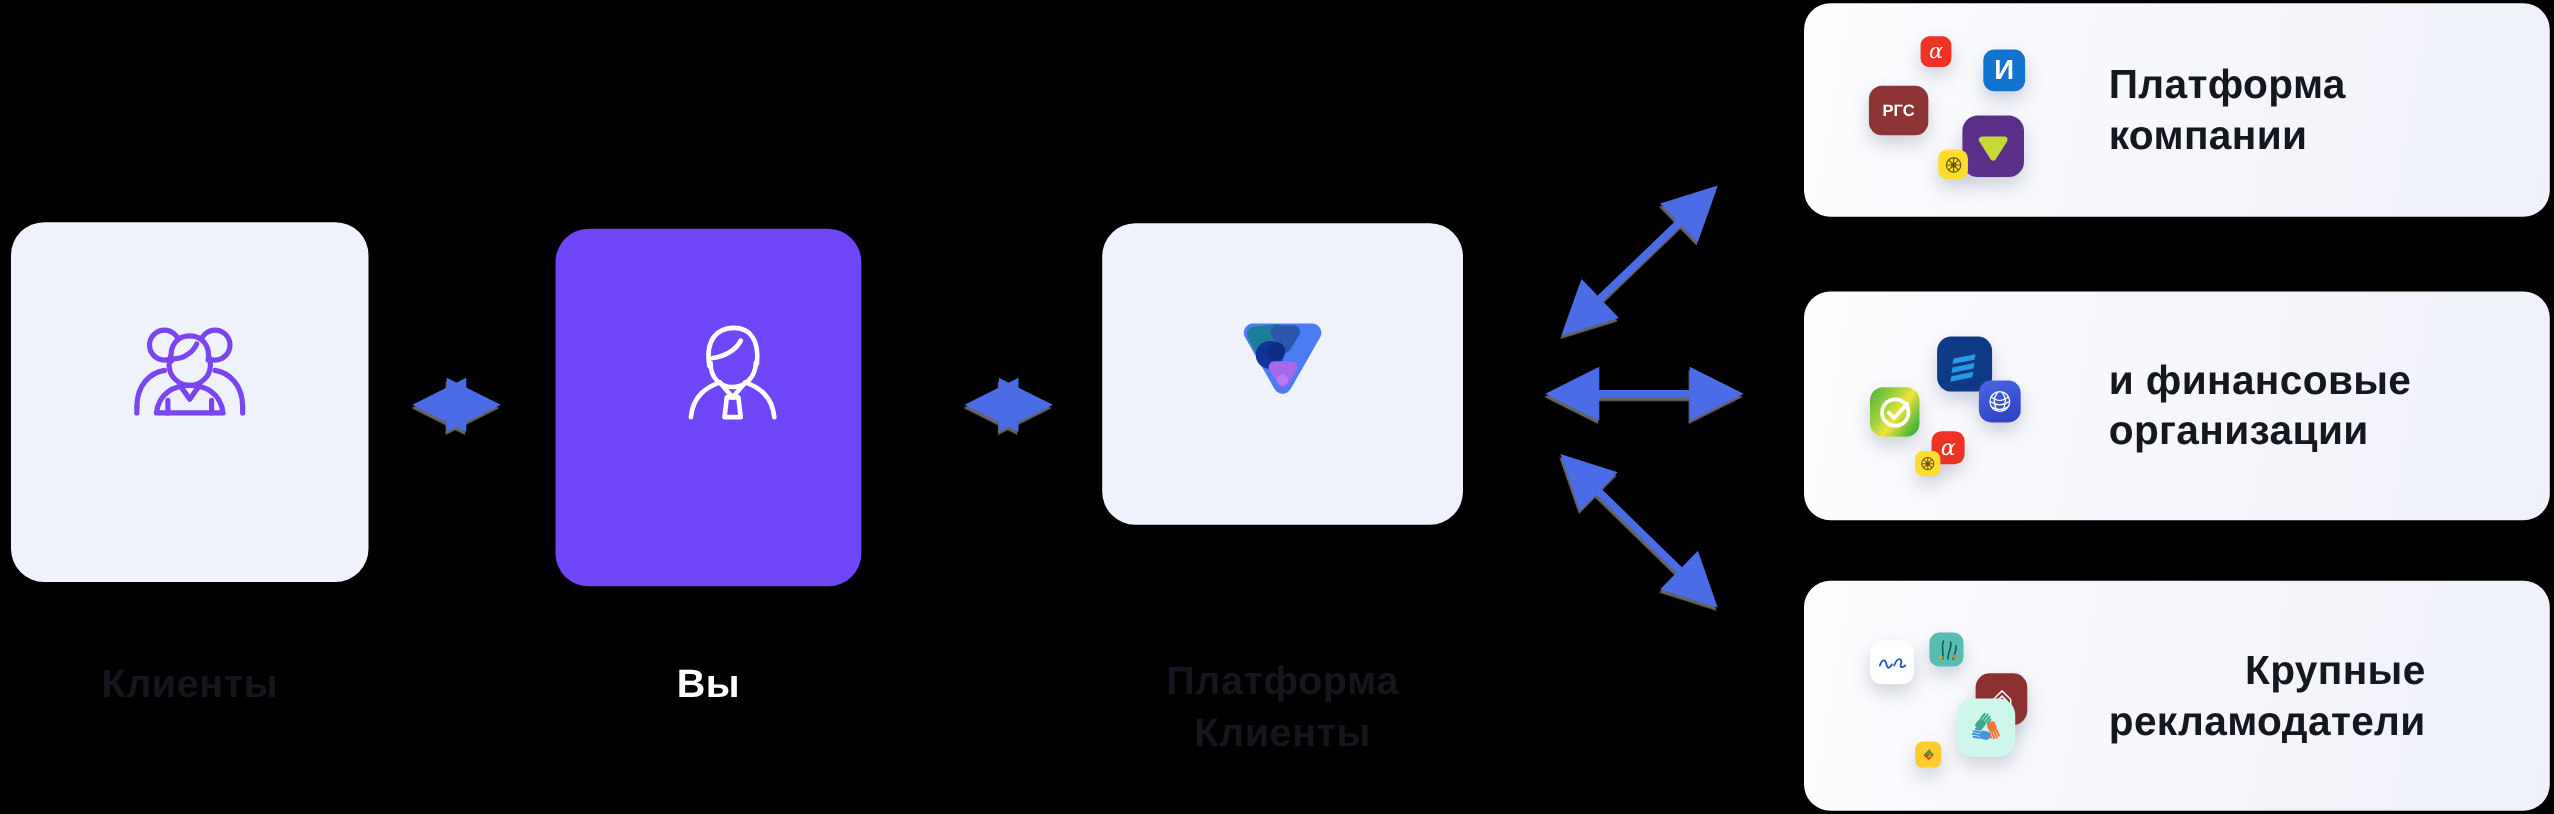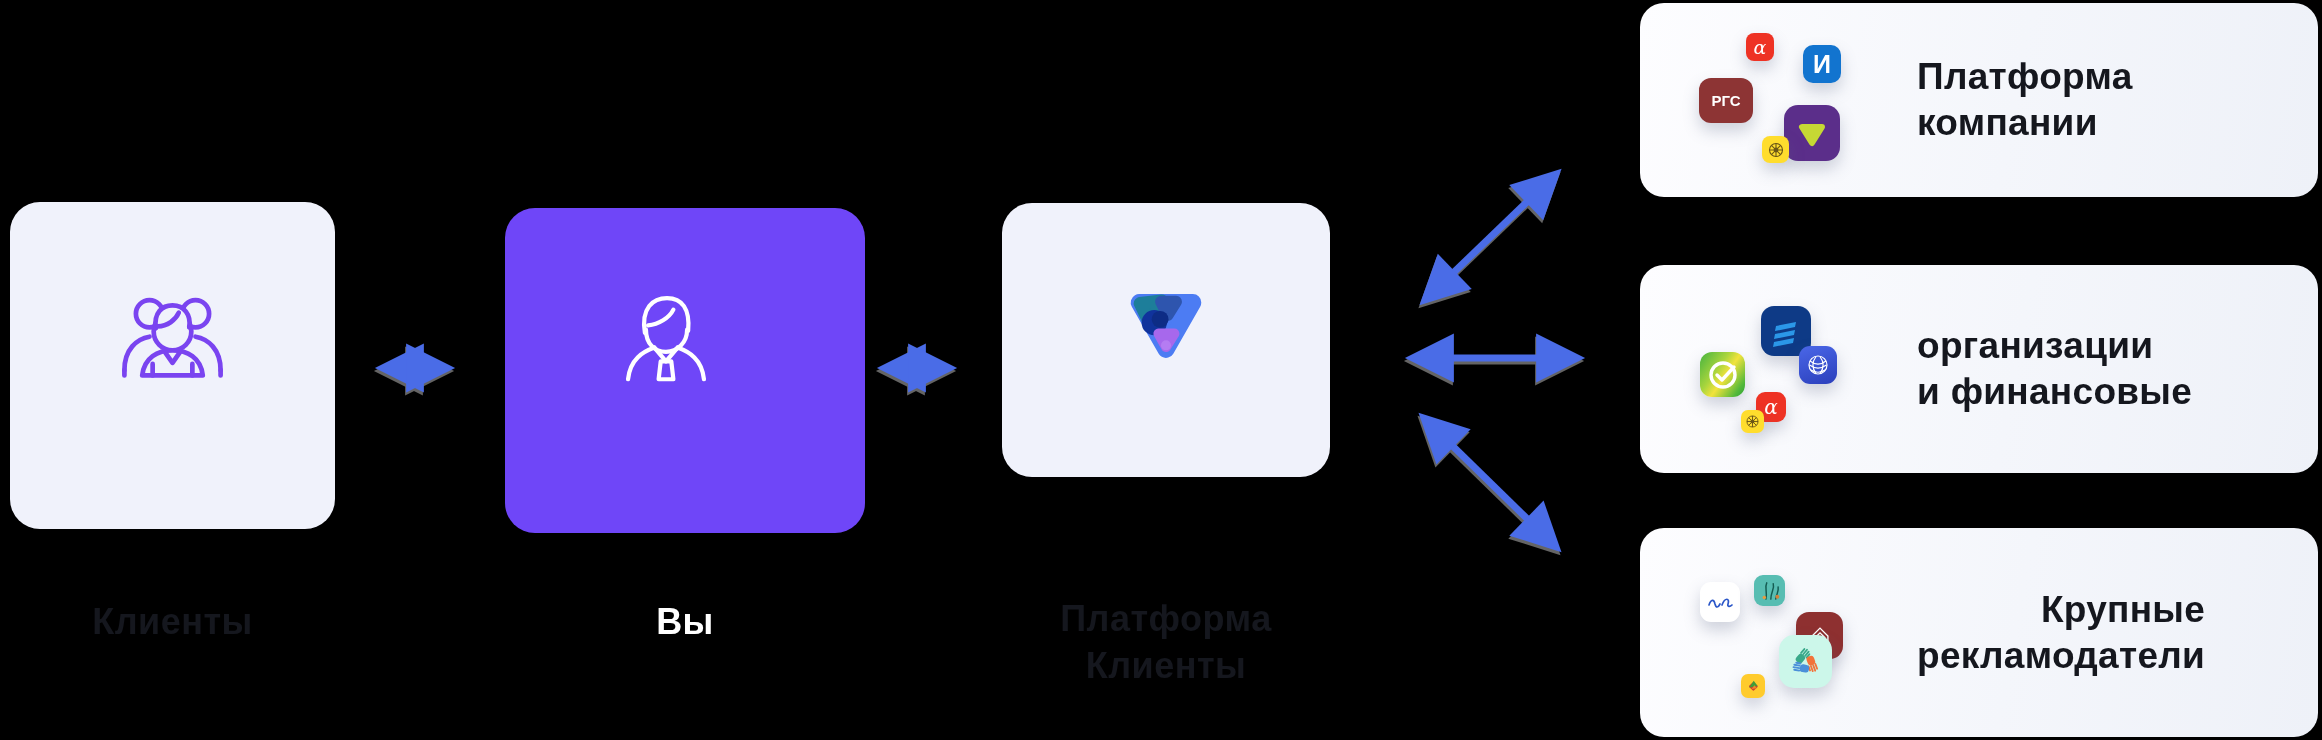--- a/index.html
+++ b/index.html
@@ -3,21 +3,21 @@
 <meta charset="utf-8">
 <style>
   html,body{margin:0;padding:0;background:#000;}
   .canvas{
     position:relative;width:2322px;height:740px;background:#000;overflow:hidden;
     font-family:"Liberation Sans","DejaVu Sans",sans-serif;
   }
   
   .card{position:absolute;border-radius:30px;background:#f0f2fb;}
   .card-clients{left:10px;top:202px;width:325px;height:327px;}
-  .card-you{left:505px;top:208px;width:360px;height:325px;background:#6f46f8;}
+  .card-you{left:505px;top:208px;width:278px;height:325px;background:#6f46f8;}
   .card-platform{left:1002px;top:203px;width:328px;height:274px;}
   .card-label{
     position:absolute;left:0;width:100%;text-align:center;
     font-size:36px;font-weight:700;color:#15171e;line-height:47px;letter-spacing:.5px;
   }
   .card-clients .card-label{top:396px;}
   .card-you .card-label{top:390px;color:#ffffff;}
   .card-platform .card-label{top:392px;}
   .node-icon{position:absolute;}
   .card-clients .node-icon{left:105px;top:72px;}
@@ -182,22 +182,22 @@
     <div class="tile" style="left:101px;top:145px;width:23px;height:23px;border-radius:7px;background:#ffdd2d;">
       <svg width="17" height="17" viewBox="0 0 20 20">
         <g stroke="#6b5616" fill="none" stroke-width="1.1">
           <circle cx="10" cy="10" r="6.5"></circle>
           <path d="M10,3.5 V16.5 M3.5,10 H16.5 M5.4,5.4 L14.6,14.6 M14.6,5.4 L5.4,14.6"></path>
         </g>
         <circle cx="10" cy="10" r="2.4" fill="#6b5616"></circle>
       </svg>
     </div>
     <div class="tcard-title">
+      <div>и финансовые</div>
       <div>организации</div>
-      <div>и финансовые</div>
     </div>
   </div>
 
   <div class="tcard tcard-advertisers">
     <div class="tile" style="left:60px;top:54px;width:40px;height:40px;border-radius:11px;background:#ffffff;">
       <svg width="32" height="32" viewBox="0 0 32 32">
         <path d="M5,19 c2,-6 5,-6 6,-1 c1,4 3,4 5,0 m2,1 c3,-8 8,-7 6,-1 c-1,3 2,3 4,1" fill="none" stroke="#2a56c8" stroke-width="1.7" stroke-linecap="round"></path>
       </svg>
     </div>
     <div class="tile" style="left:114px;top:47px;width:31px;height:31px;border-radius:9px;background:#57bdb2;">

